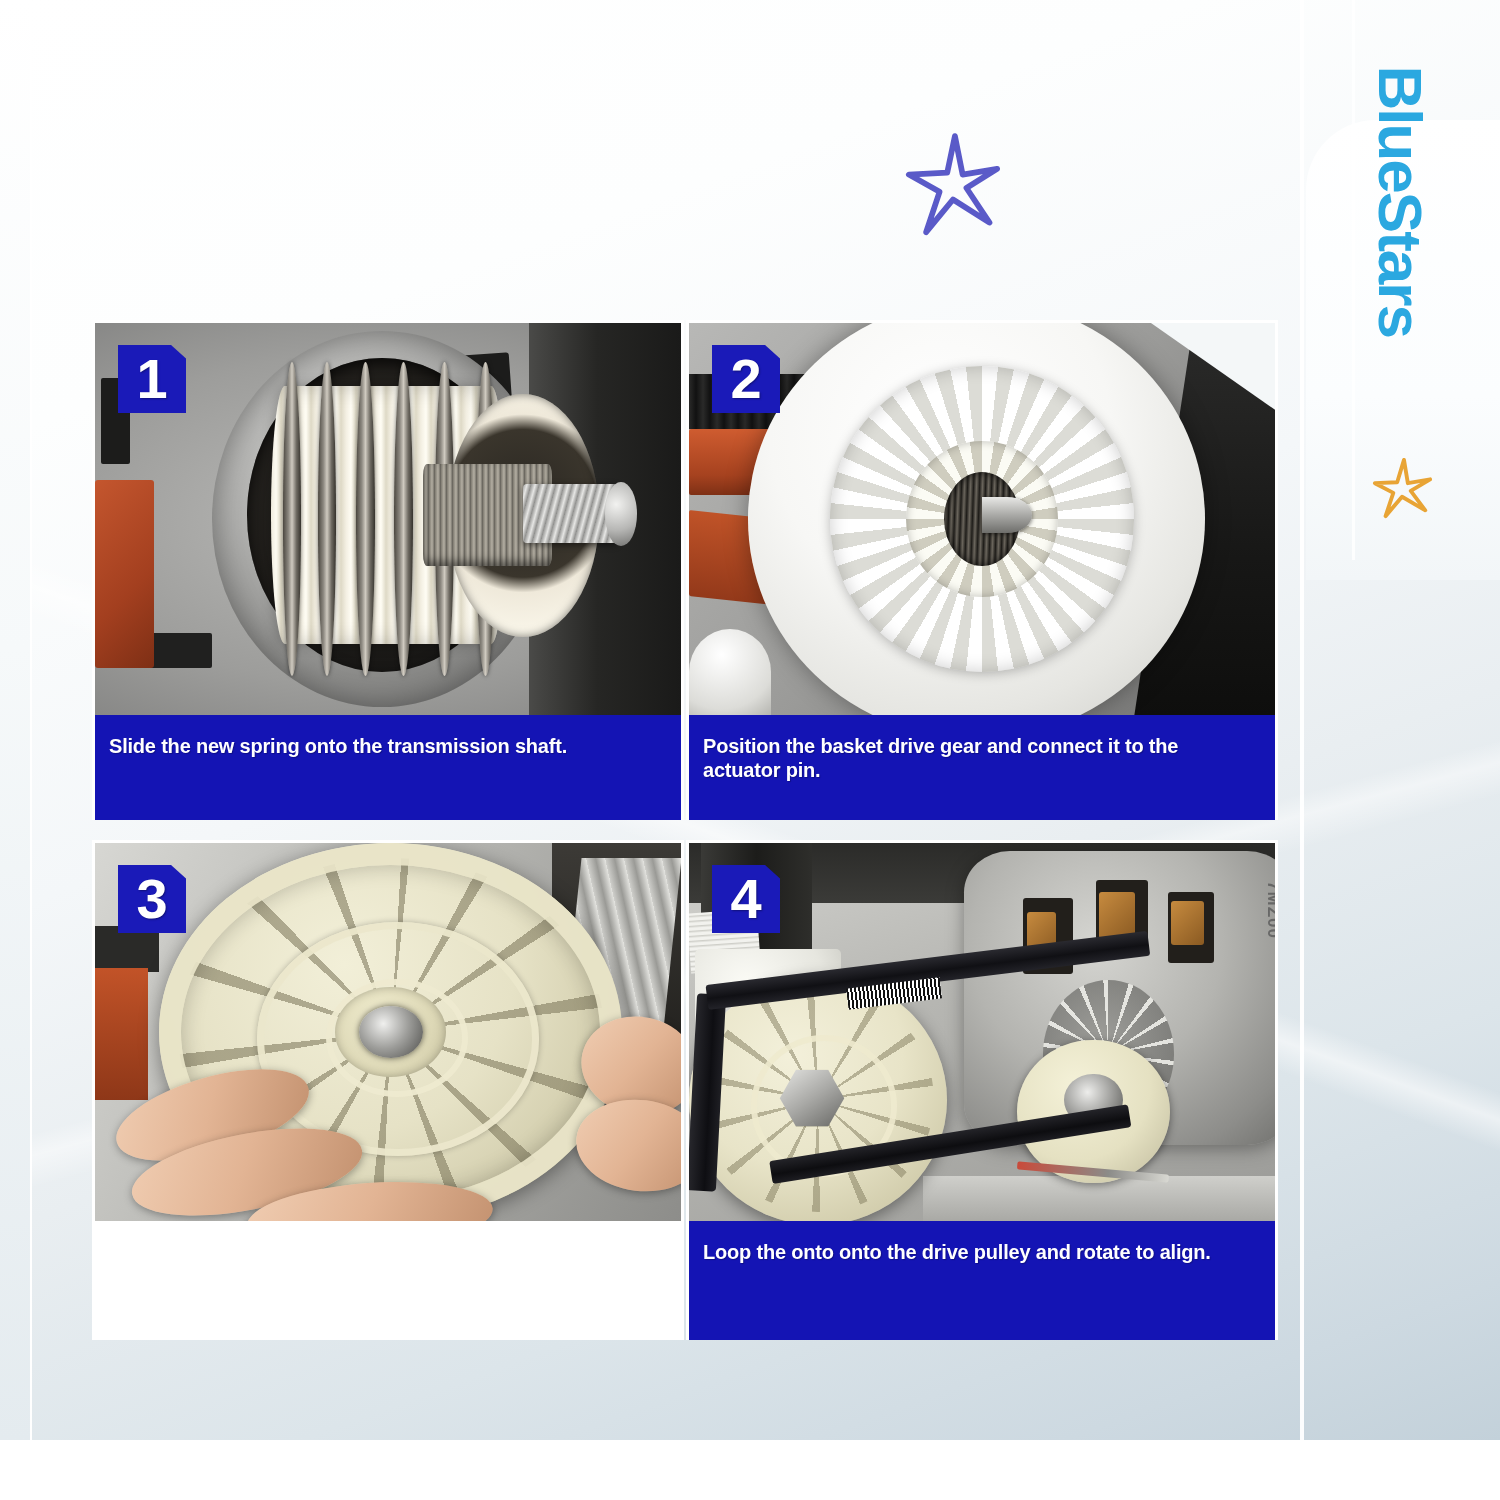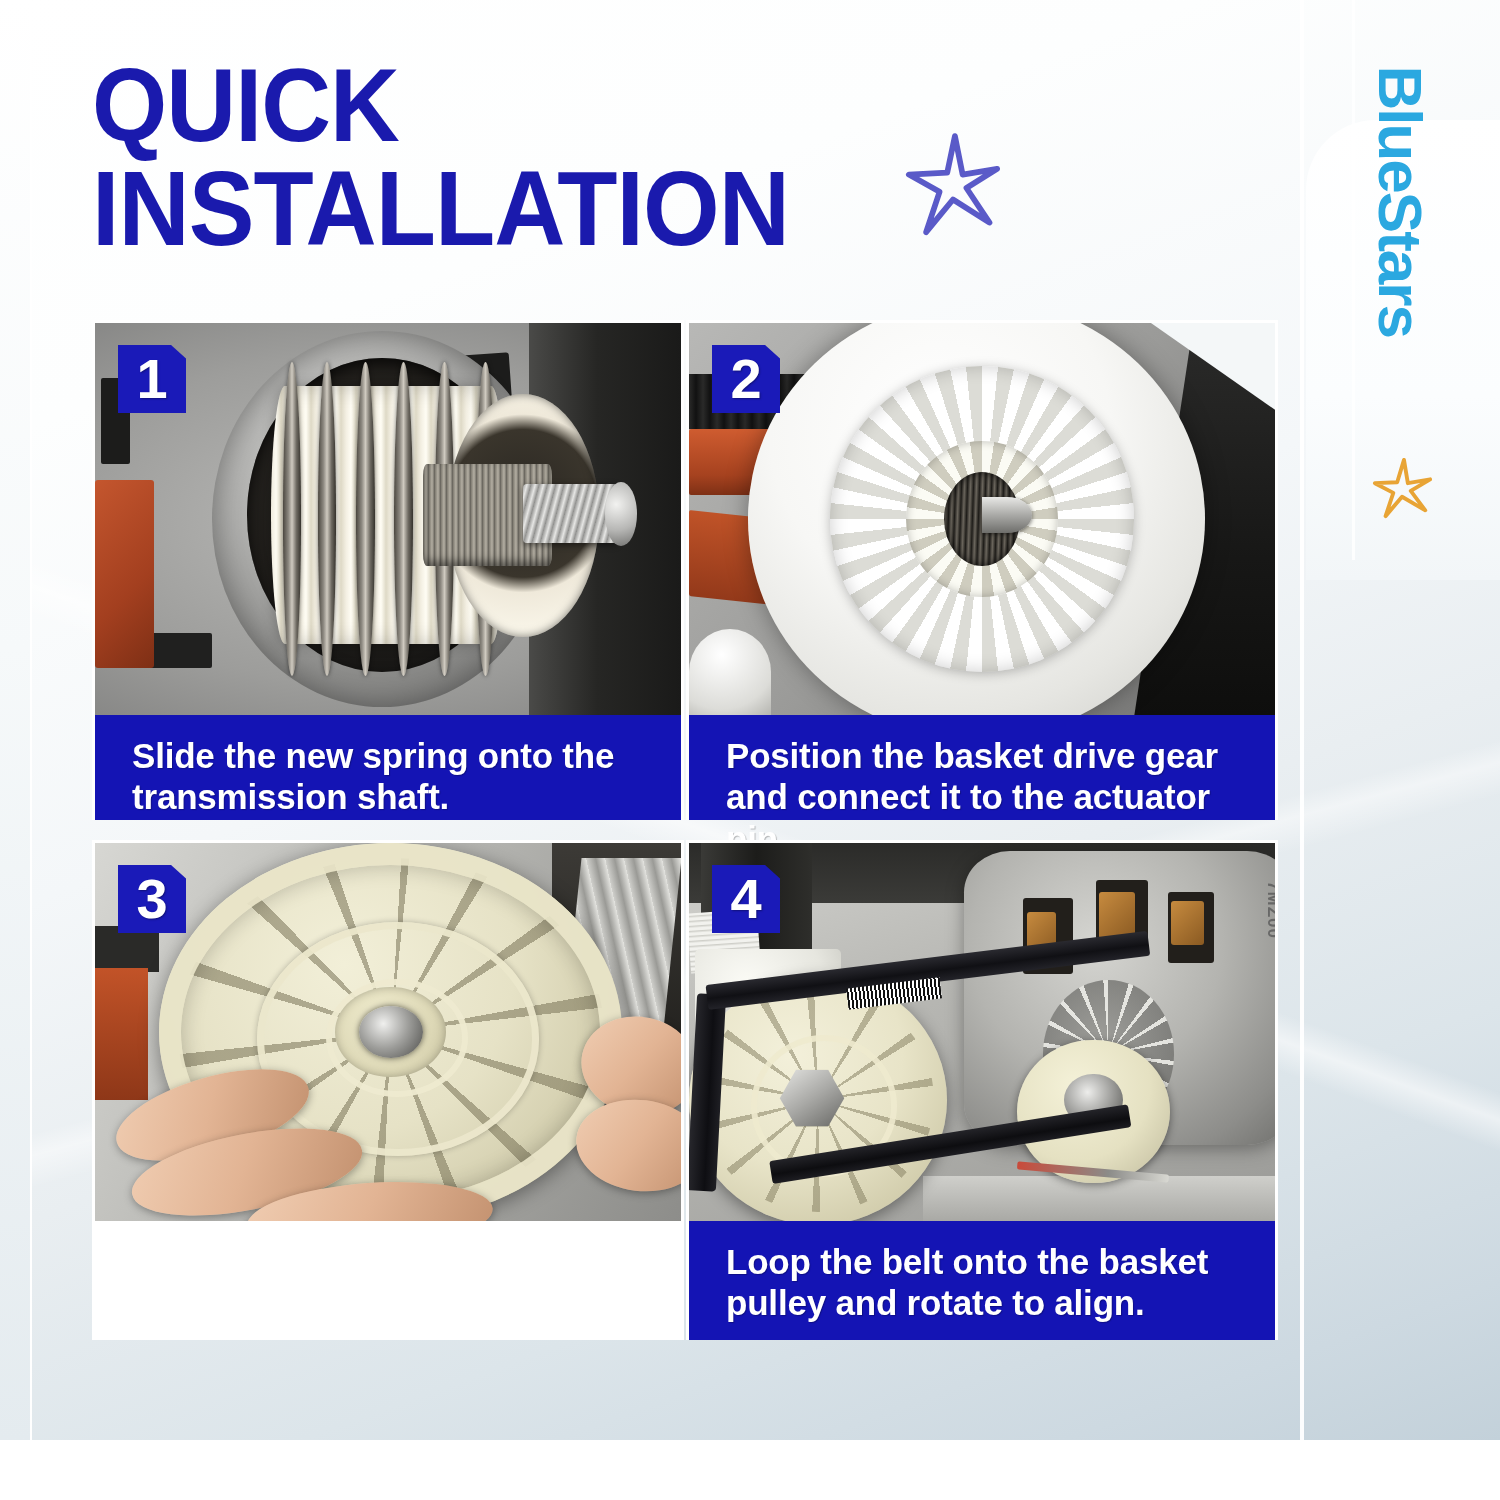--- a/index.html
+++ b/index.html
@@ -78,22 +78,22 @@
   .logo-blue{color:#2ba8e0;}
   .logo-stars{color:#2ba8e0;}
   .logo-star{position:absolute;left:1372px;top:458px;width:62px;height:62px;}
 
   
   .panel{position:absolute;background:#ffffff;padding:3px;box-sizing:border-box;}
   .photo{position:relative;width:100%;height:392px;overflow:hidden;background:#3a3a3a;}
   .p3 .photo,.p4 .photo{height:378px;}
   .caption{
     background:#1414b4;color:#ffffff;
-    font-size:35px;font-weight:bold;line-height:1.18;
-    padding:20px 22px 0 37px;box-sizing:border-box;
+    font-size:20px;font-weight:bold;line-height:1.18;
+    padding:20px 22px 0 14px;box-sizing:border-box;
     letter-spacing:-.2px;
   }
   .cap-inner{text-shadow:1px 1px 1px rgba(0,0,0,.25);}
 
   .p1{left:92px;  top:320px;  width:592px; height:500px;}
   .p2{left:686px; top:320px;  width:592px; height:500px;}
   .p3{left:92px;  top:840px;  width:592px; height:500px;}
   .p4{left:686px; top:840px;  width:592px; height:500px;}
   .p1 .caption{height:105px;}
   .p2 .caption{height:105px;}
@@ -453,24 +453,20 @@
 
 <div id="root">
 
   <div class="bg-plate"></div>
   <div class="bg-col-left"></div>
   <div class="bg-round"></div>
   <div class="bg-div-right"></div>
   <div class="bg-div-right2"></div>
   <div class="bg-bottom-white"></div>
 
-  <div class="title-wrap">
-    <div class="title-line l1">QUICK</div>
-    <div class="title-line l2">INSTALLATION</div>
-  </div>
   <svg class="title-star" viewBox="0 0 100 116">
     <path d="M52 4 L60 44 L96 38 L64 58 L88 94 L50 70 L22 104 L36 62 L4 44 L44 42 Z" fill="none" stroke="#5a5ac8" stroke-width="6" stroke-linejoin="round"></path>
     <path d="M52 4 L60 44 L96 38 L64 58 Z" fill="#ffffff" opacity="0"></path>
   </svg>
 
   <div class="logo">
     <div class="logo-text">
       <span class="logo-blue">Blue</span><span class="logo-stars">Stars</span>
     </div>
   </div>
@@ -571,17 +567,17 @@
         <div class="bp-ring"></div>
       </div>
       <div class="bp-nut"></div>
       <div class="belt belt-left"></div>
       <div class="belt belt-bottom"></div>
       <div class="belt belt-top"></div>
       <div class="barcode"></div>
       <div class="wire"></div>
     </div>
     <div class="caption">
-      <div class="cap-inner">Loop the belt onto the basket pulley and rotate to align.</div>
+      <div class="cap-inner">Loop the onto onto the drive pulley and rotate to align.</div>
     </div>
   </div>
 
 </div>
 
 </body></html>

